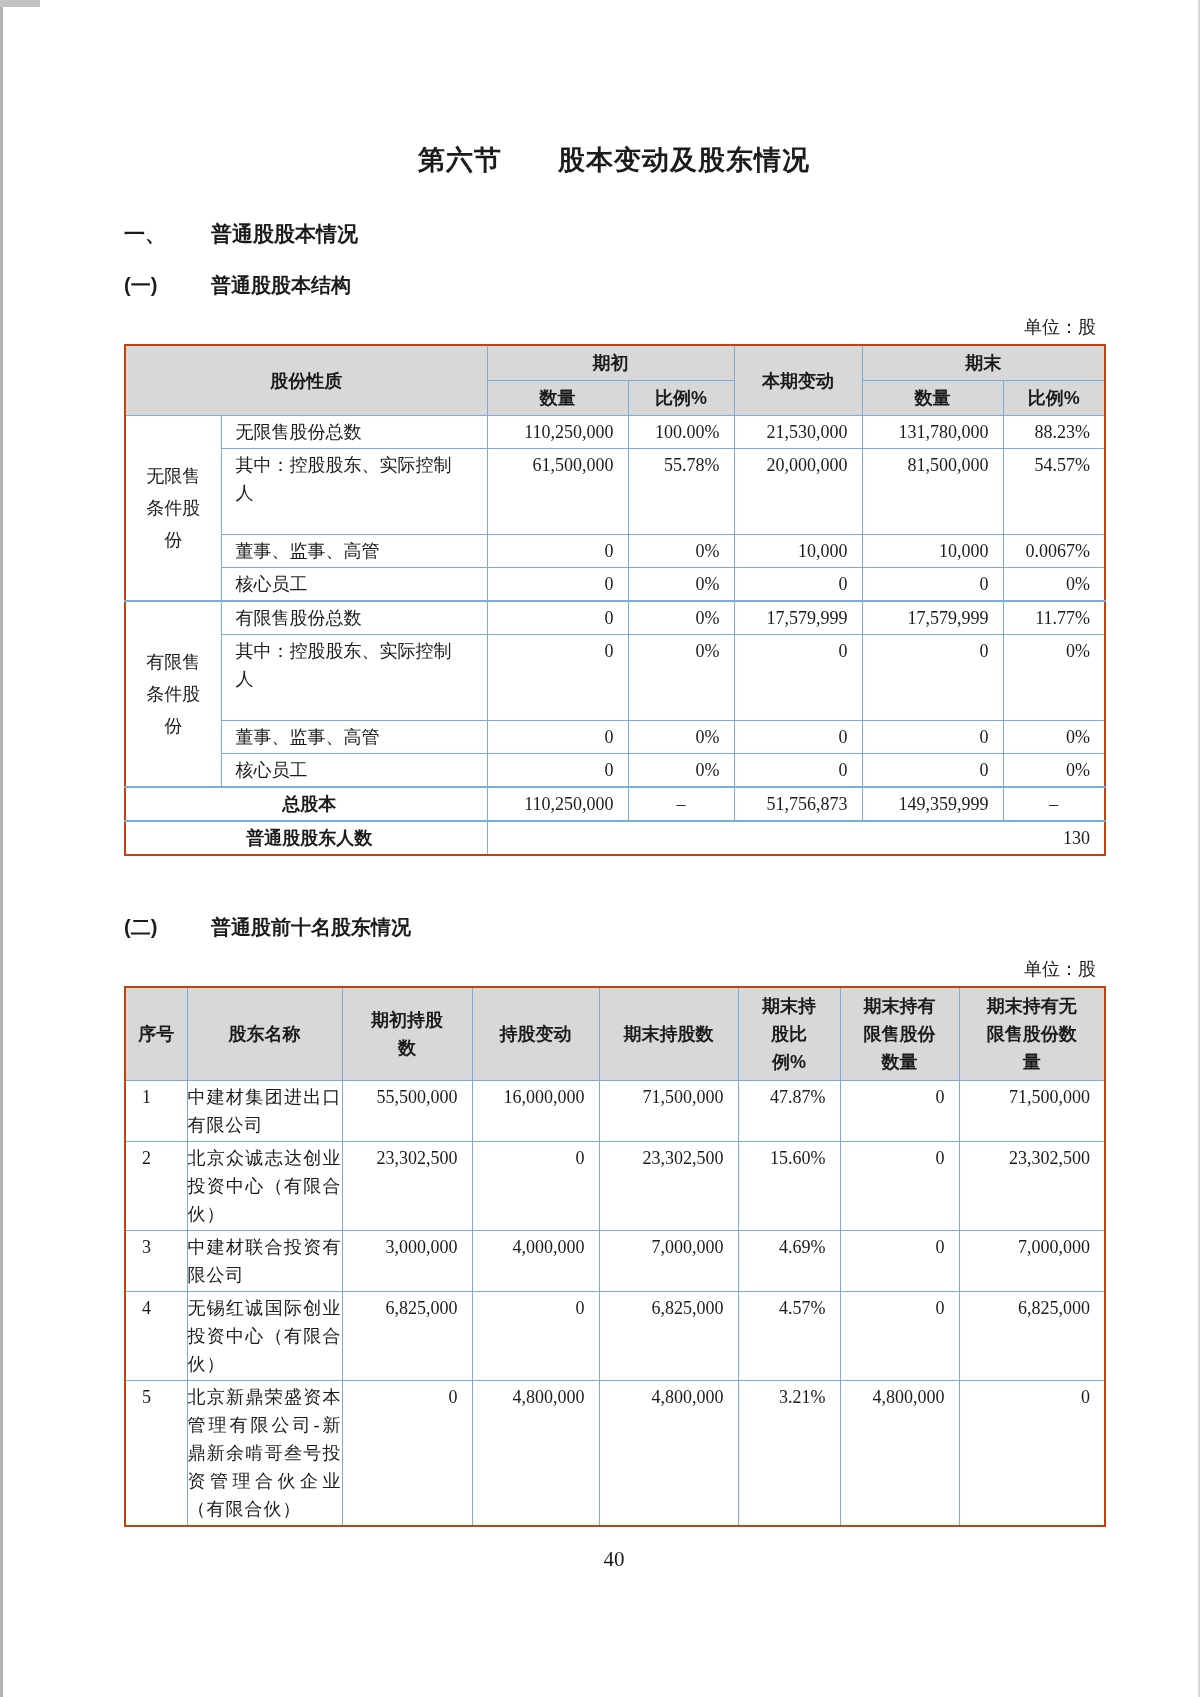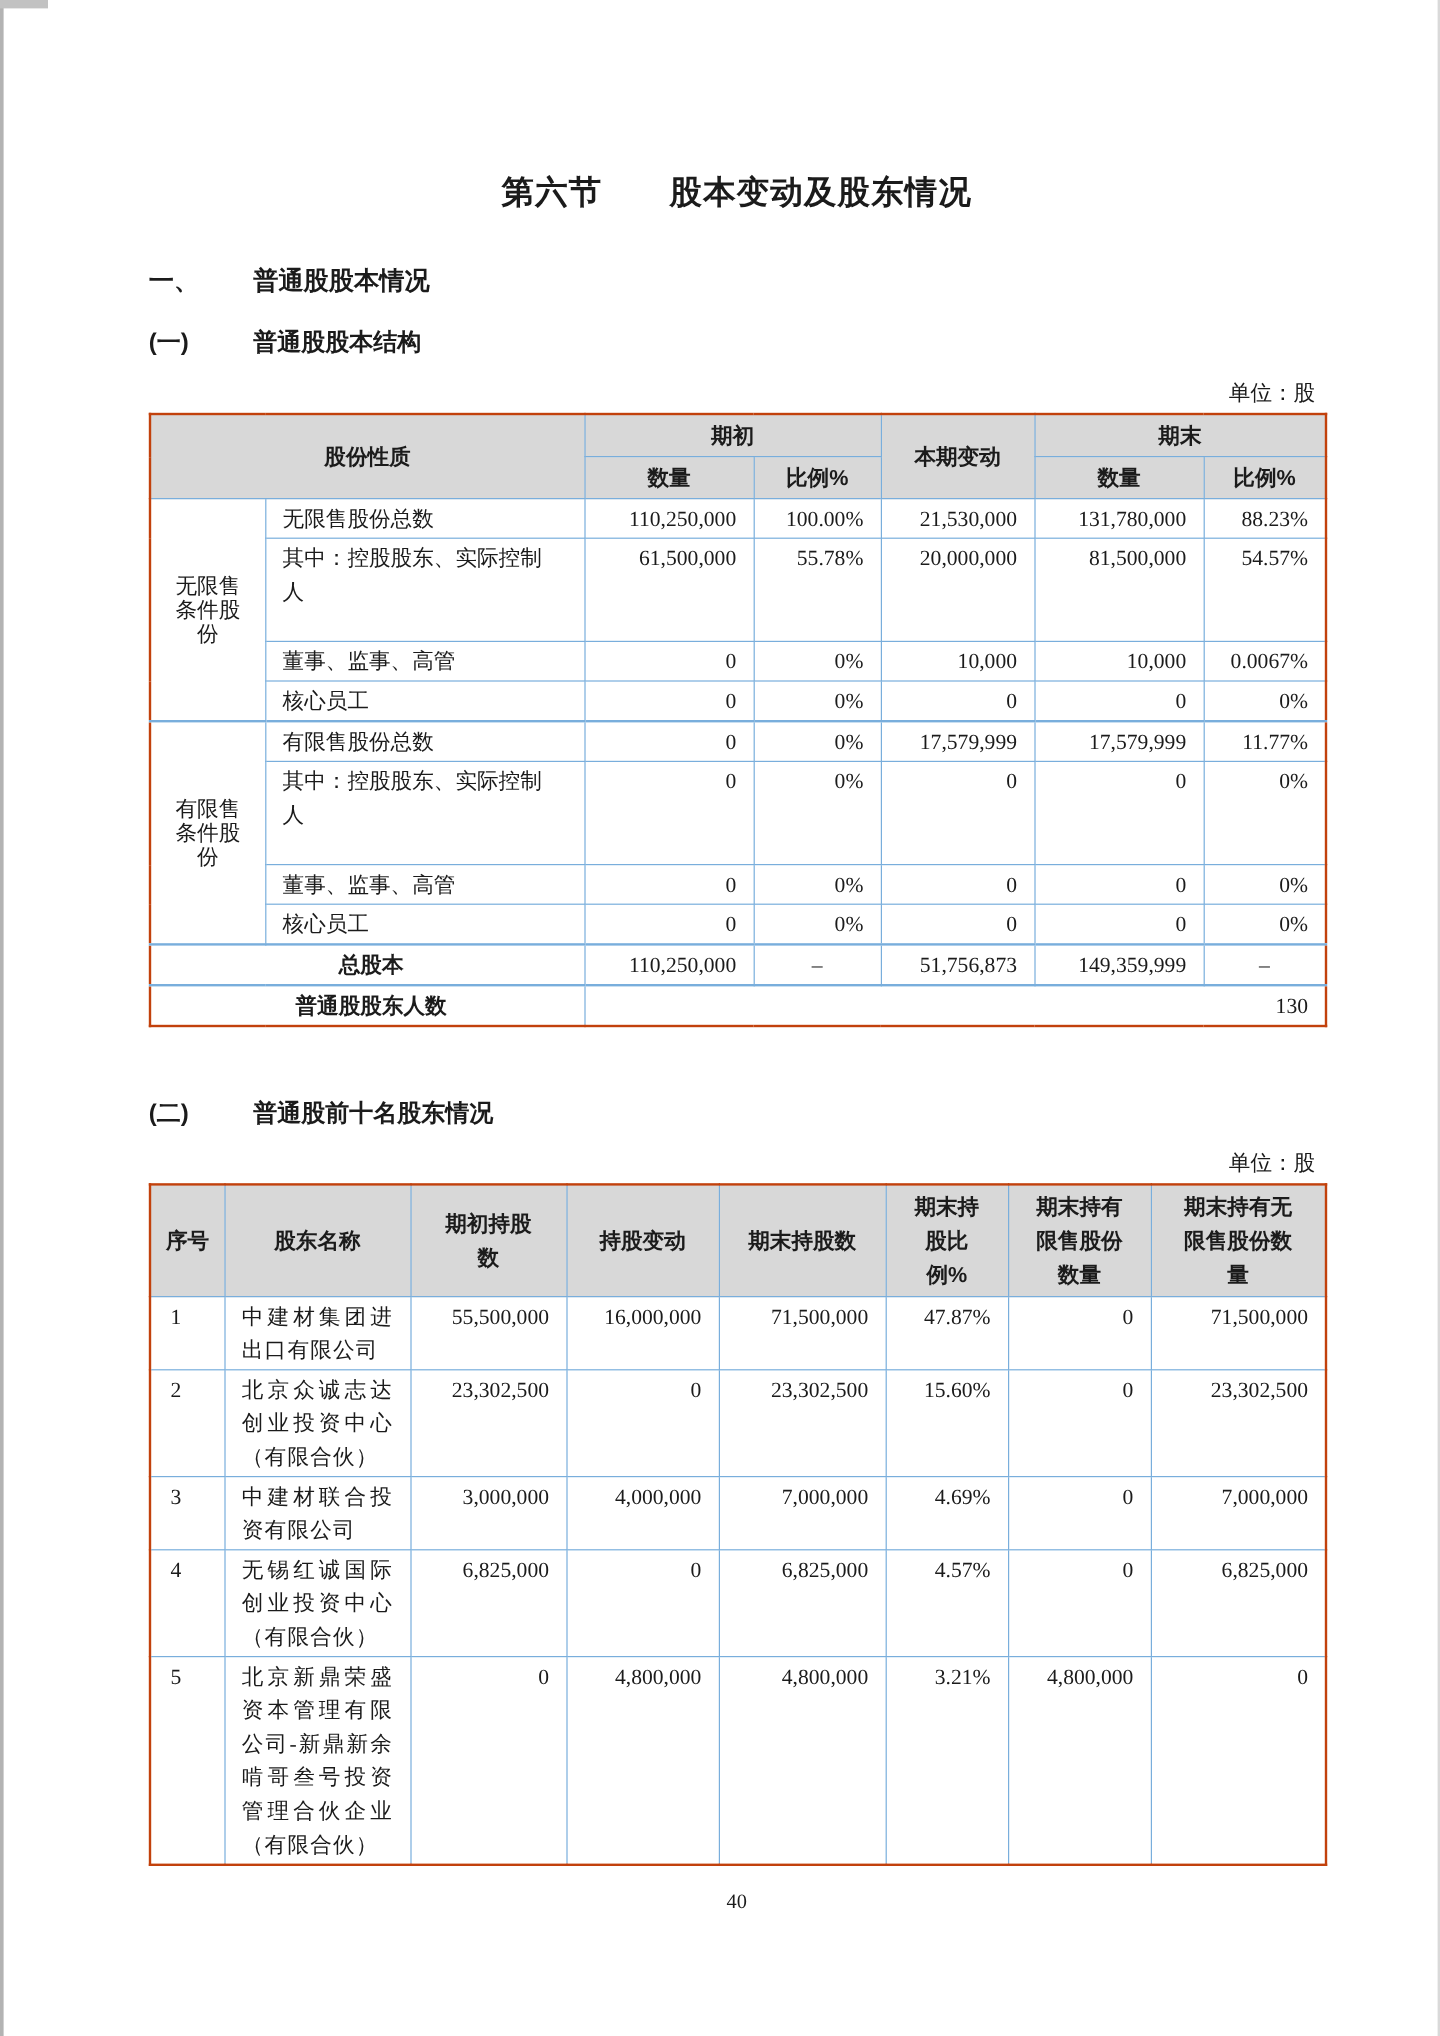--- a/index.html
+++ b/index.html
@@ -63,21 +63,21 @@
     font-family:"Liberation Sans","DejaVu Sans",sans-serif;
     font-weight:bold;
     padding:3px 6px;
   }
   td.num{text-align:right;}
   td.center{text-align:center;}
   td.group{
     text-align:center;
     vertical-align:middle;
     padding:2px 16px;
-    line-height:20px;
+    line-height:32px;
   }
   td.label{text-align:left;}
   td.label-indent{padding-right:24px;}
   tr.tall{height:86px;}
   tr.sep-top td{border-top:2px solid #79AEDC;}
   td.bold-label{
     font-family:"Liberation Sans","DejaVu Sans",sans-serif;
     font-weight:bold;
     text-align:center;
     padding-left:20px;
@@ -86,25 +86,25 @@
   .t2 th.th-seq{padding:3px 0;}
   .t2 th.th-begin{padding:18px 27px;}
   .t2 th.th-pct{padding:3px 18px;}
   .t2 th.th-restricted{padding:3px 23px;}
   .t2 th.th-unrestricted{padding:1px 26px;}
   .t2 td{vertical-align:top;}
   td.no-cell{text-align:left;padding-left:16px;}
   td.name-cell{
     text-align:justify;
     letter-spacing:1px;
-    padding:2px 14px;
+    padding:2px 0;
   }
   .page-number{
     text-align:center;
-    font-size:17px;
+    font-size:21px;
     margin-top:20px;
   }
 </style>
 </head>
 <body>
 
 <div class="page">
   <div class="edge-left"></div>
   <div class="edge-right"></div>
   <div class="corner-artifact"></div>

